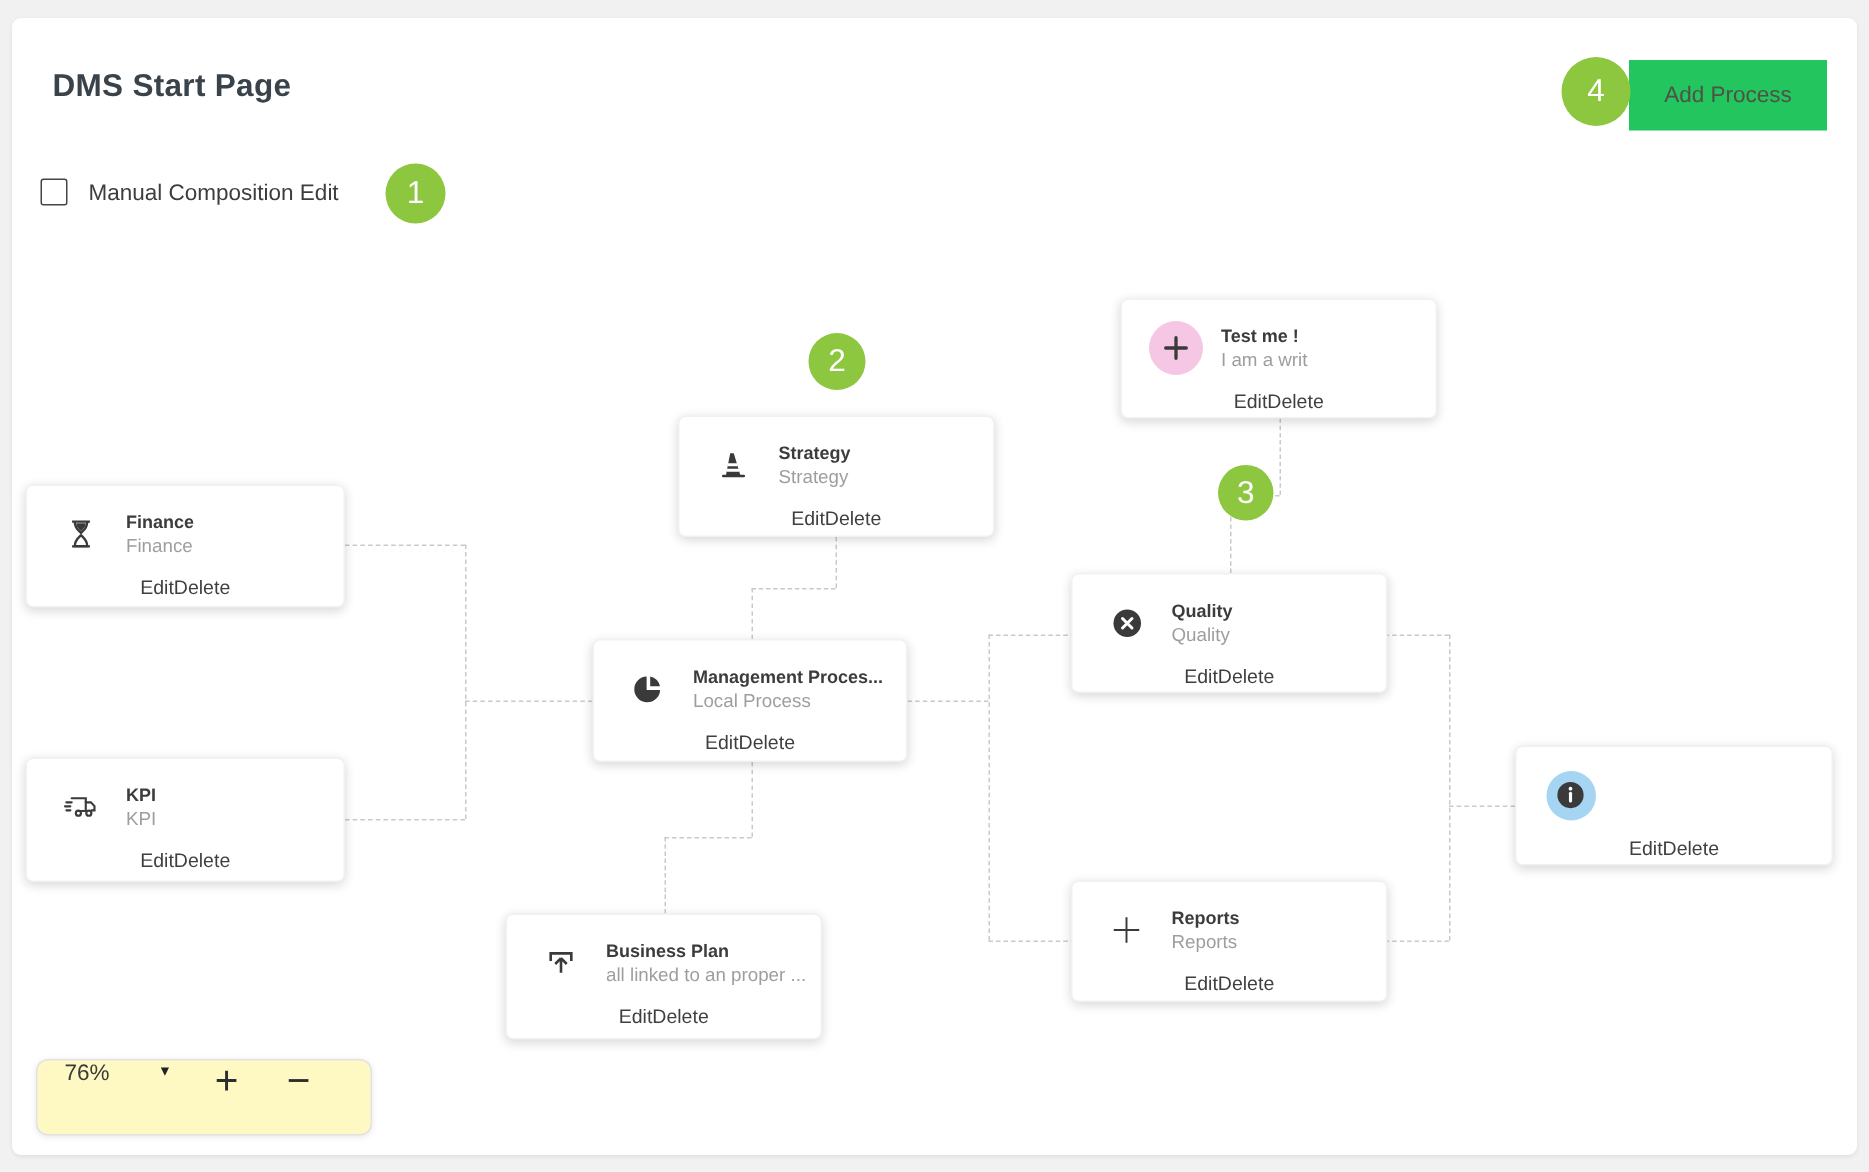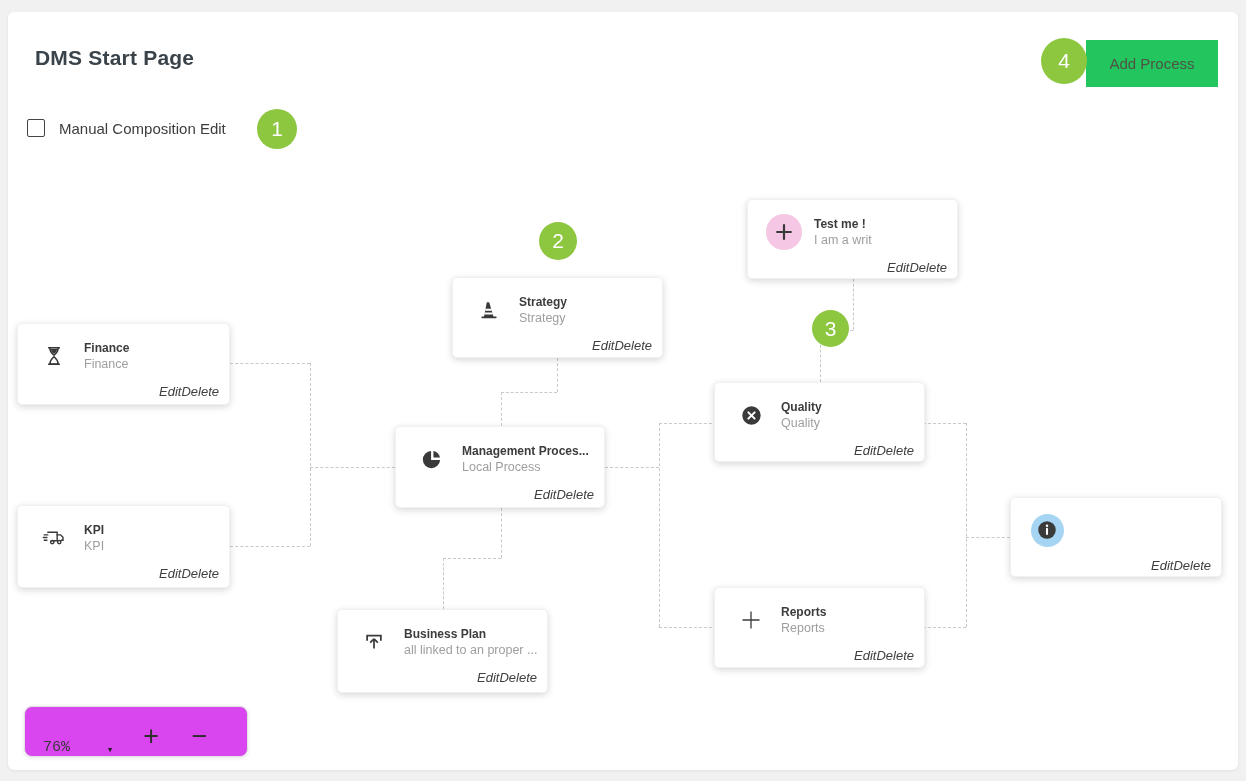--- a/index.html
+++ b/index.html
@@ -19,27 +19,27 @@
   .conn.h{border-top:1px dashed #c9c9c9;height:0;}
   .conn.v{border-left:1px dashed #c9c9c9;width:0;}
   .card{position:absolute;z-index:3;background:#fff;border:1px solid #f1f1f1;border-radius:5px;
         box-shadow:0 2px 7px rgba(0,0,0,0.16);box-sizing:border-box;padding-top:13px;cursor:pointer;}
   .card-top{display:flex;align-items:center;padding-left:14px;padding-right:10px;min-height:38px;}
   .icon-cell{width:44px;display:flex;align-items:center;justify-content:center;flex:none;}
   .badge{border-radius:50%;display:flex;align-items:center;justify-content:center;flex:none;}
   .card-text{margin-left:8px;overflow:hidden;}
   .card-title{font-size:12px;font-weight:700;color:#3c3c3c;white-space:nowrap;overflow:hidden;}
   .card-sub{font-size:12.5px;color:#9e9e9e;margin-top:2px;white-space:nowrap;overflow:hidden;}
-  .card-actions{display:flex;justify-content:flex-end;margin-top:9px;padding:0 10px;font-style:italic;}
+  .card-actions{display:flex;justify-content:center;margin-top:9px;padding:0 10px;}
   .action{font-size:13px;color:#3f3f3f;cursor:pointer;}
   .ann{position:absolute;z-index:4;border-radius:50%;background:#8dc63f;color:#fff;
        display:flex;align-items:center;justify-content:center;font-size:21px;font-weight:400;}
-  .zoomctl{position:absolute;left:24px;top:706px;width:224px;height:51px;background:#d946ef;
+  .zoomctl{position:absolute;left:24px;top:706px;width:224px;height:51px;background:#fef9c3;
            border:1px solid #e2e2e2;border-radius:8px;box-shadow:0 1px 4px rgba(0,0,0,0.10);
-           display:flex;align-items:flex-end;z-index:2;box-sizing:border-box;font-family:Liberation Mono, monospace;}
+           display:flex;align-items:flex-start;z-index:2;box-sizing:border-box;}
   .zoom-level{margin-left:18px;width:50px;font-size:15px;color:#3a3a3a;cursor:pointer;}
   .caret{width:34px;text-align:center;font-size:11px;color:#222;cursor:pointer;}
   .zbtn{background:none;border:none;font-family:inherit;font-size:27px;font-weight:300;
         color:#2e2e2e;width:48px;cursor:pointer;line-height:1;padding:0 0 4px 0;}
 </style>
 </head>
 <body>
 
 <div class="stage">
   <div class="panel"></div>

